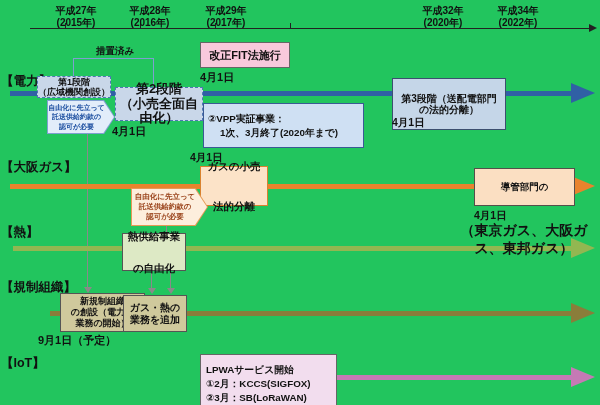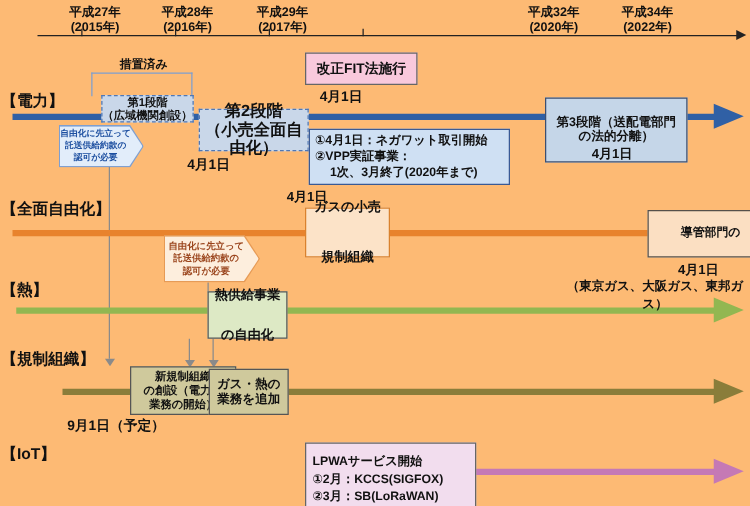--- a/index.html
+++ b/index.html
@@ -1,34 +1,34 @@
 <!DOCTYPE html>
 <html><head>
 <meta charset="utf-8">
 <style>
   html,body{margin:0;padding:0;background:#fff;}
-  #stage{position:relative;width:600px;height:405px;background:#fdba74;overflow:hidden;
+  #stage{position:relative;width:600px;height:405px;background:#22c55e;overflow:hidden;
          font-family:"Liberation Sans","DejaVu Sans",sans-serif;font-weight:bold;color:#111;text-decoration:underline;}
   #stage *{box-sizing:border-box;}
   .abs{position:absolute;}
   
   .axis-line{left:30px;top:28px;width:560px;height:1px;background:#222;}
   .axis-head{left:589px;top:24px;width:0;height:0;border-top:4px solid transparent;
              border-bottom:4px solid transparent;border-left:8px solid #222;}
   .tick{top:23px;width:1px;height:6px;background:#222;}
   .year{top:5px;width:80px;font-size:10px;line-height:1.2;text-align:center;z-index:3;}
   
   .rowlab{left:1px;font-size:12.5px;z-index:3;}
   
   .shaft{height:5px;z-index:2;}
   .ahead{width:0;height:0;border-top:10px solid transparent;border-bottom:10px solid transparent;z-index:2;}
   
   .box{display:flex;flex-direction:column;justify-content:center;text-align:center;
-       z-index:3;line-height:1.15;margin-left:44px;}
-  .date{font-size:11px;text-align:right;z-index:3;}
+       z-index:3;line-height:1.15;}
+  .date{font-size:11px;text-align:left;z-index:3;}
   
   .stage1{left:37px;top:76px;width:74px;height:22px;background:#c9d7e9;
           border:1.5px dashed #4f77b4;font-size:9px;}
   .stage2{left:115px;top:87px;width:88px;height:34px;background:#c9d7e9;
           border:1.5px dashed #4f77b4;font-size:13px;}
   .stage3{left:392px;top:78px;width:114px;height:52px;background:#c5d6e8;
           border:1.5px solid #3d4f70;font-size:10px;}
   .fitbox{left:200px;top:42px;width:90px;height:26px;background:#f9c9dc;
           border:1px solid #666;font-size:11px;}
   .vppbox{left:203px;top:103px;width:161px;height:45px;background:#cfe0f3;
@@ -45,21 +45,21 @@
                  text-align:center;padding-right:9px;line-height:1.35;}
   .co-power{left:47px;top:100px;width:68px;height:34px;background:#7e9fd0;}
   .co-power .callout-inner{background:#e2edfa;color:#1d4fa0;font-size:7px;}
   .co-gas{left:131px;top:188px;width:77px;height:38px;background:#e69a55;}
   .co-gas .callout-inner{background:#fdeedd;color:#9a441c;font-size:7.5px;}
   
   .gasretail{left:200px;top:166px;width:68px;height:40px;background:#fce3c8;
              border:1.5px solid #d9822f;font-size:10.5px;gap:27px;}
   .pipebox{left:474px;top:168px;width:101px;height:38px;background:#fbdfc2;
            border:1.5px solid #55504a;font-size:9.5px;}
-  .companies{left:449px;top:222px;width:150px;font-size:10px;text-align:center;z-index:3;}
+  .companies{left:449px;top:222px;width:150px;font-size:14px;text-align:center;z-index:3;}
   
   .heatbox{left:122px;top:233px;width:64px;height:38px;background:#dde9c5;
            border:1.5px solid #555;font-size:10.5px;gap:20px;}
   
   .regbox1{left:60px;top:293px;width:85px;height:39px;background:#cfc99c;
            border:1.5px solid #555;font-size:9px;line-height:1.25;}
   .regbox2{left:123px;top:295px;width:64px;height:37px;background:#cfc99c;
            border:1.5px solid #555;font-size:10px;}
   
   .lpwabox{left:200px;top:354px;width:137px;height:60px;background:#f2ddee;
@@ -97,21 +97,21 @@
   <div class="abs year" style="left:403px">
     <div>平成32年</div>
       <div>(2020年)</div>
     </div>
   <div class="abs year" style="left:478px">
     <div>平成34年</div>
       <div>(2022年)</div>
     </div>
 
   <div class="abs rowlab" style="top:73px">【電力】</div>
-  <div class="abs rowlab" style="top:159px">【全面自由化】</div>
+  <div class="abs rowlab" style="top:159px">【大阪ガス】</div>
   <div class="abs rowlab" style="top:224px">【熱】</div>
   <div class="abs rowlab" style="top:279px">【規制組織】</div>
   <div class="abs rowlab" style="top:355px">【IoT】</div>
 
   <div class="abs shaft" style="left:10px;top:91px;width:563px;background:#3060a5"></div>
   <div class="abs ahead" style="left:571px;top:83px;border-left:24px solid #3060a5"></div>
 
   <div class="abs shaft" style="left:10px;top:184px;width:563px;background:#e8832d"></div>
   <div class="abs ahead" style="left:571px;top:176px;border-left:24px solid #e8832d"></div>
 
@@ -147,35 +147,34 @@
       <div>認可が必要</div>
     </div>
   </div>
 
   <div class="abs box fitbox">
     <div>改正FIT法施行</div>
     </div>
   <div class="abs date" style="left:200px;top:70px;width:90px">4月1日</div>
 
   <div class="abs box vppbox">
-    <div>①4月1日：ネガワット取引開始</div>
     <div>②VPP実証事業：</div>
     <div class="vpp-indent">1次、3月終了(2020年まで)</div>
   </div>
 
   <div class="abs box stage3">
     <div>第3段階（送配電部門</div>
       <div>の法的分離）</div>
     </div>
   <div class="abs date" style="left:392px;top:116px;width:114px;font-size:10.5px">4月1日</div>
 
   <div class="abs date" style="left:190px;top:151px;width:72px;font-size:10.5px">4月1日</div>
   <div class="abs box gasretail">
     <div>ガスの小売</div>
-      <div>規制組織</div>
+      <div>法的分離</div>
     </div>
 
   <div class="abs callout-outer co-gas">
     <div class="callout-inner">
       <div>自由化に先立って</div>
       <div>託送供給約款の</div>
       <div>認可が必要</div>
     </div>
   </div>
 

